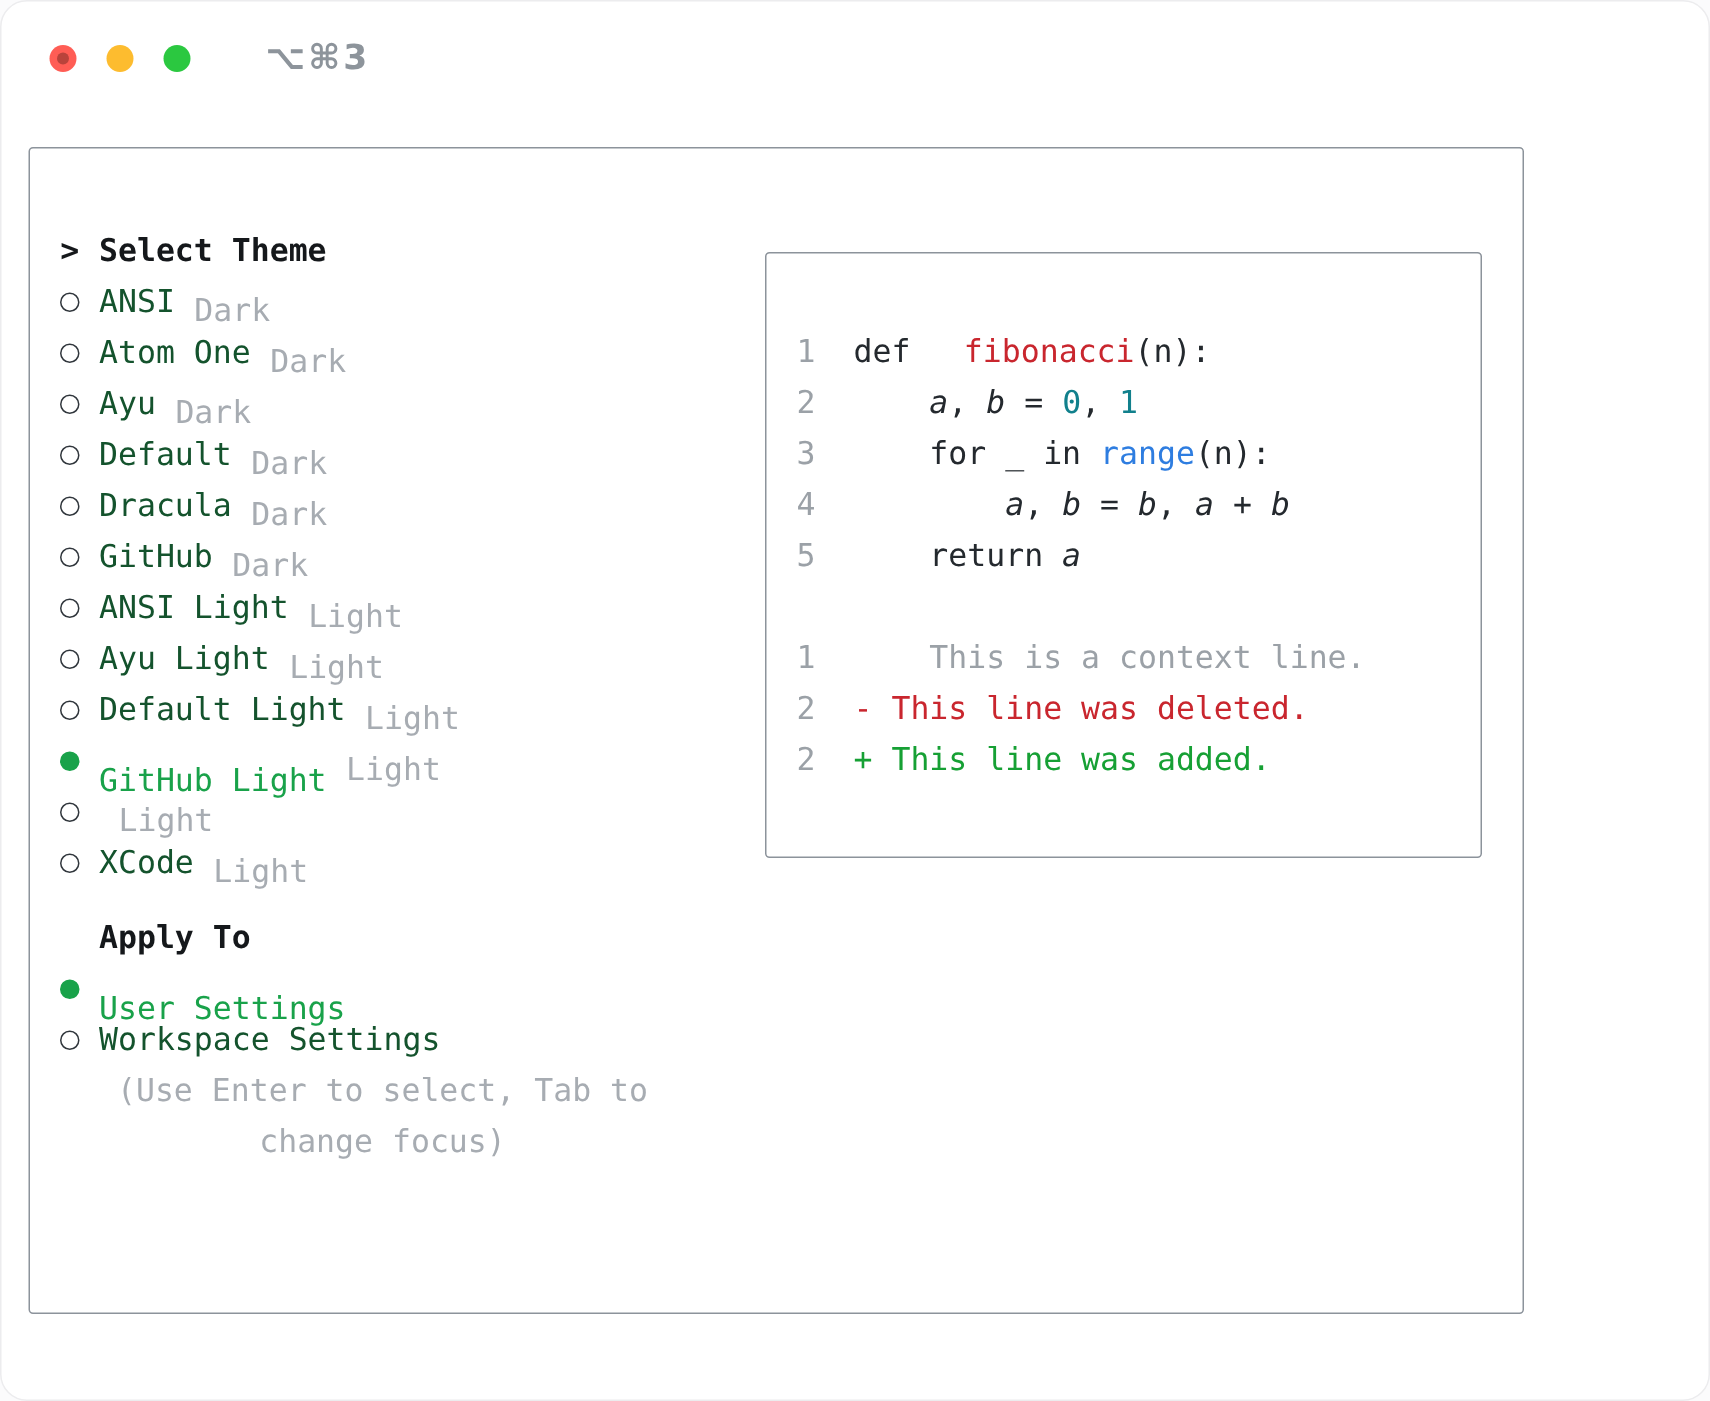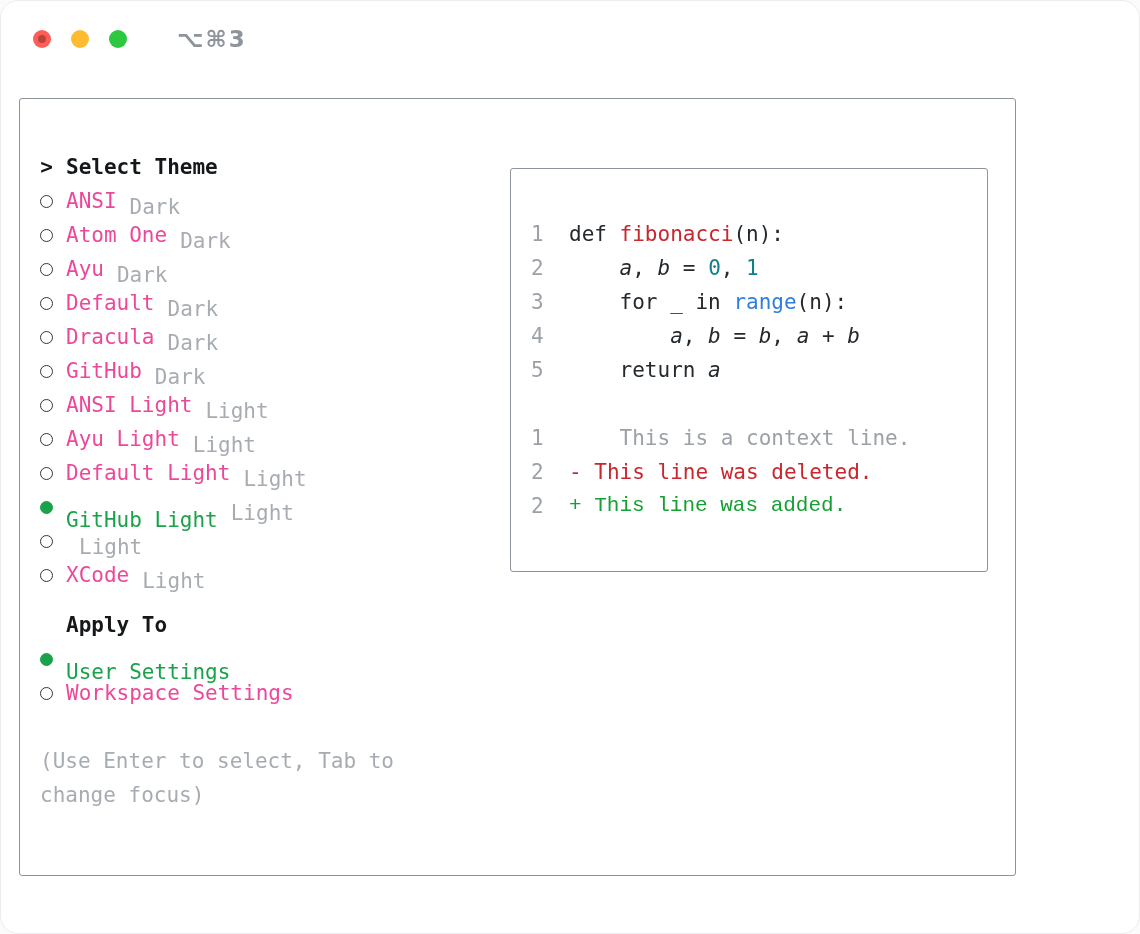--- a/index.html
+++ b/index.html
@@ -51,45 +51,45 @@
     display: flex; align-items: center; justify-content: center;
   }
   .caret { font-weight: 700; color: #15181b; }
   .radio {
     width: 13px; height: 13px; border-radius: 50%;
     border: 1.5px solid #30363c; background: transparent;
   }
   .row.selected .radio { background: var(--accent-green, #19A24A); border-color: var(--accent-green, #19A24A); }
   .row.selected .label { color: var(--accent-green, #19A24A); margin-top: 26px; }
   .header-title { font-weight: 700; color: #15181b; }
-  .label { color: #ec4899; white-space: pre; }
+  .label { color: #14532d; white-space: pre; }
   .variant { color: var(--muted-gray, #A7ACB2); margin-left: 13px; white-space: pre; margin-top: 12px; }
   .apply-header { margin-top: 16px; text-align: right; }
-  .hint { margin-top: 34px; width: 430px; color: var(--muted-gray, #A7ACB2); }
+  .hint { width: 430px; color: var(--muted-gray, #A7ACB2); text-align: center; }
 
   
   .preview-title { height: 34px; font-weight: 700; color: #15181b; }
   .preview-box {
     margin-top: 18px; margin-left: 8px;
     width: 478px;
     border: 1px solid var(--border-gray, #8C939B);
     border-radius: 3px;
     padding: 48px 0 48px 20px;
     background: #ffffff;
   }
   .code-row { display: flex; height: 34px; line-height: 34px; white-space: pre; }
   .ln { flex: none; width: 13px; margin-right: 25px; color: var(--line-number-gray, #9BA1A7); }
   .tok-plain    { color: var(--text-dark, #24292E); }
-  .tok-function { color: var(--function-red, #C9262E); }
+  .tok-function { color: var(--function-red, #C9262E); margin-left: 23px; }
   .tok-number   { color: var(--number-teal, #11808C); }
   .tok-builtin  { color: var(--builtin-blue, #2E7DE0); }
   .tok-variable { color: var(--text-dark, #24292E); font-style: italic; }
   .diff-context { color: var(--line-number-gray, #9BA1A7); }
   .diff-deleted { color: var(--deleted-red, #C9262E); }
-  .diff-added   { color: var(--added-green, #16A034); font-family: Liberation Mono, monospace; }
+  .diff-added   { color: var(--added-green, #16A034); }
 </style>
 </head>
 <body>
 
 <div class="window">
 
   <div class="titlebar">
     <span class="tl red"></span>
     <span class="tl yellow"></span>
     <span class="tl green"></span>

